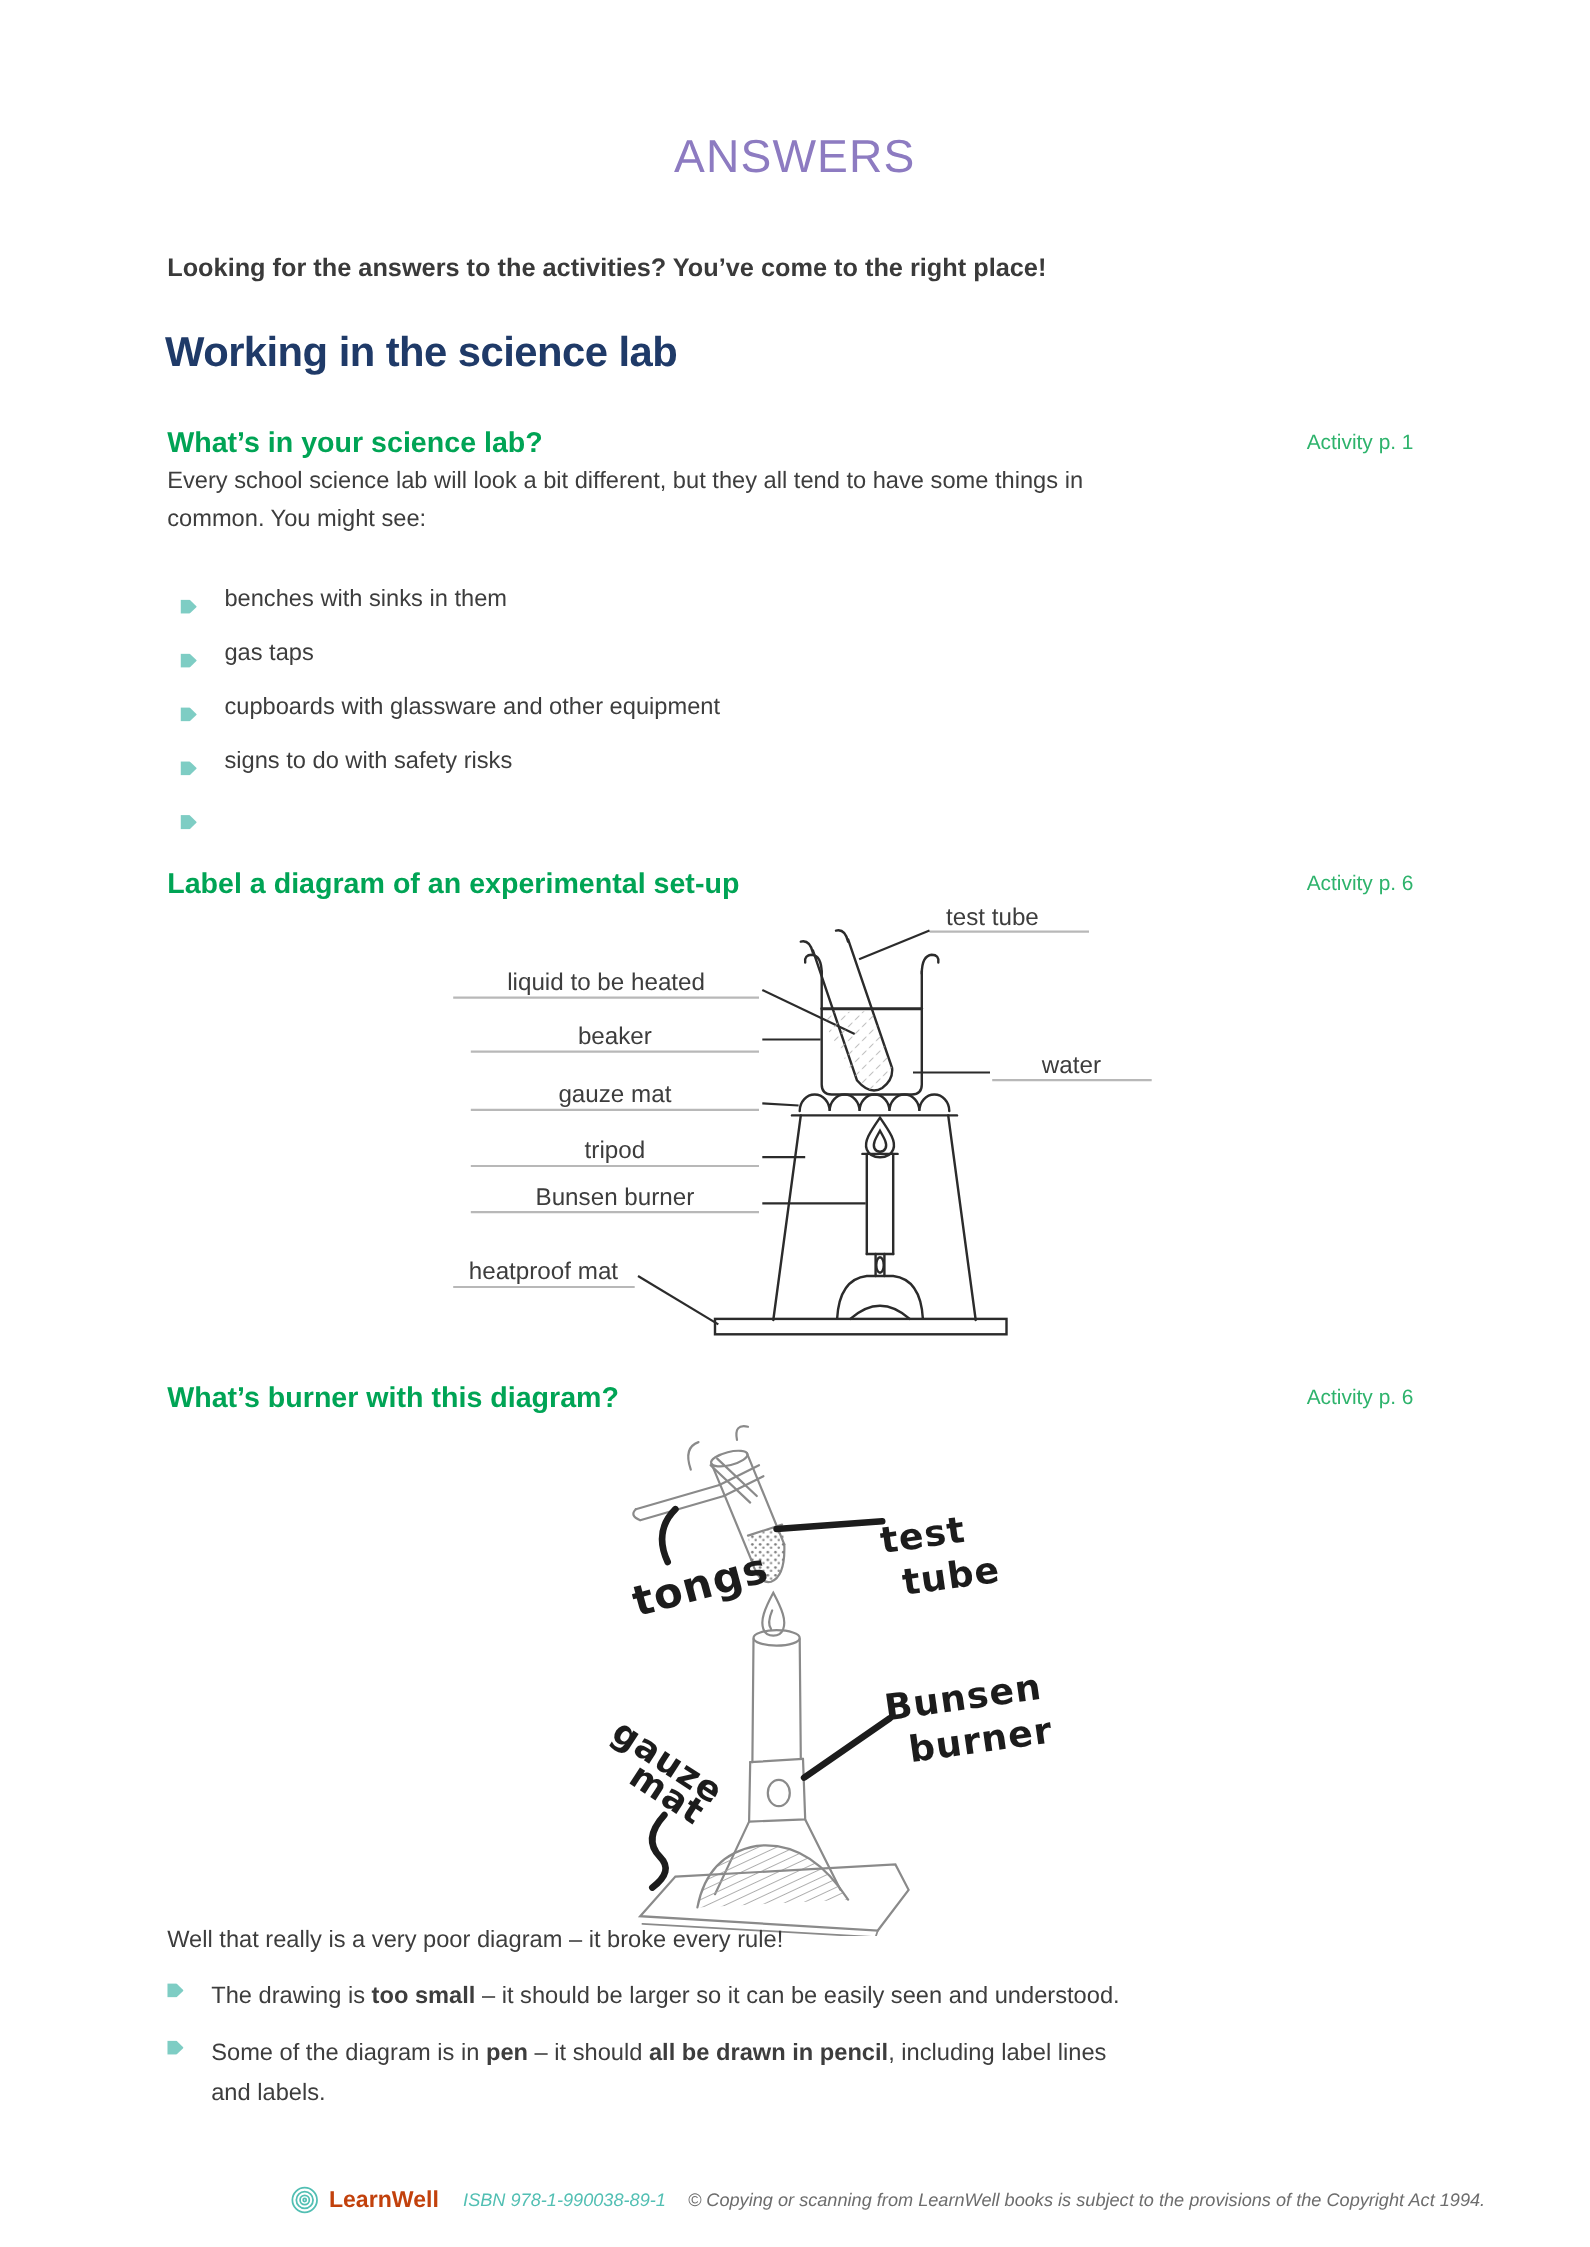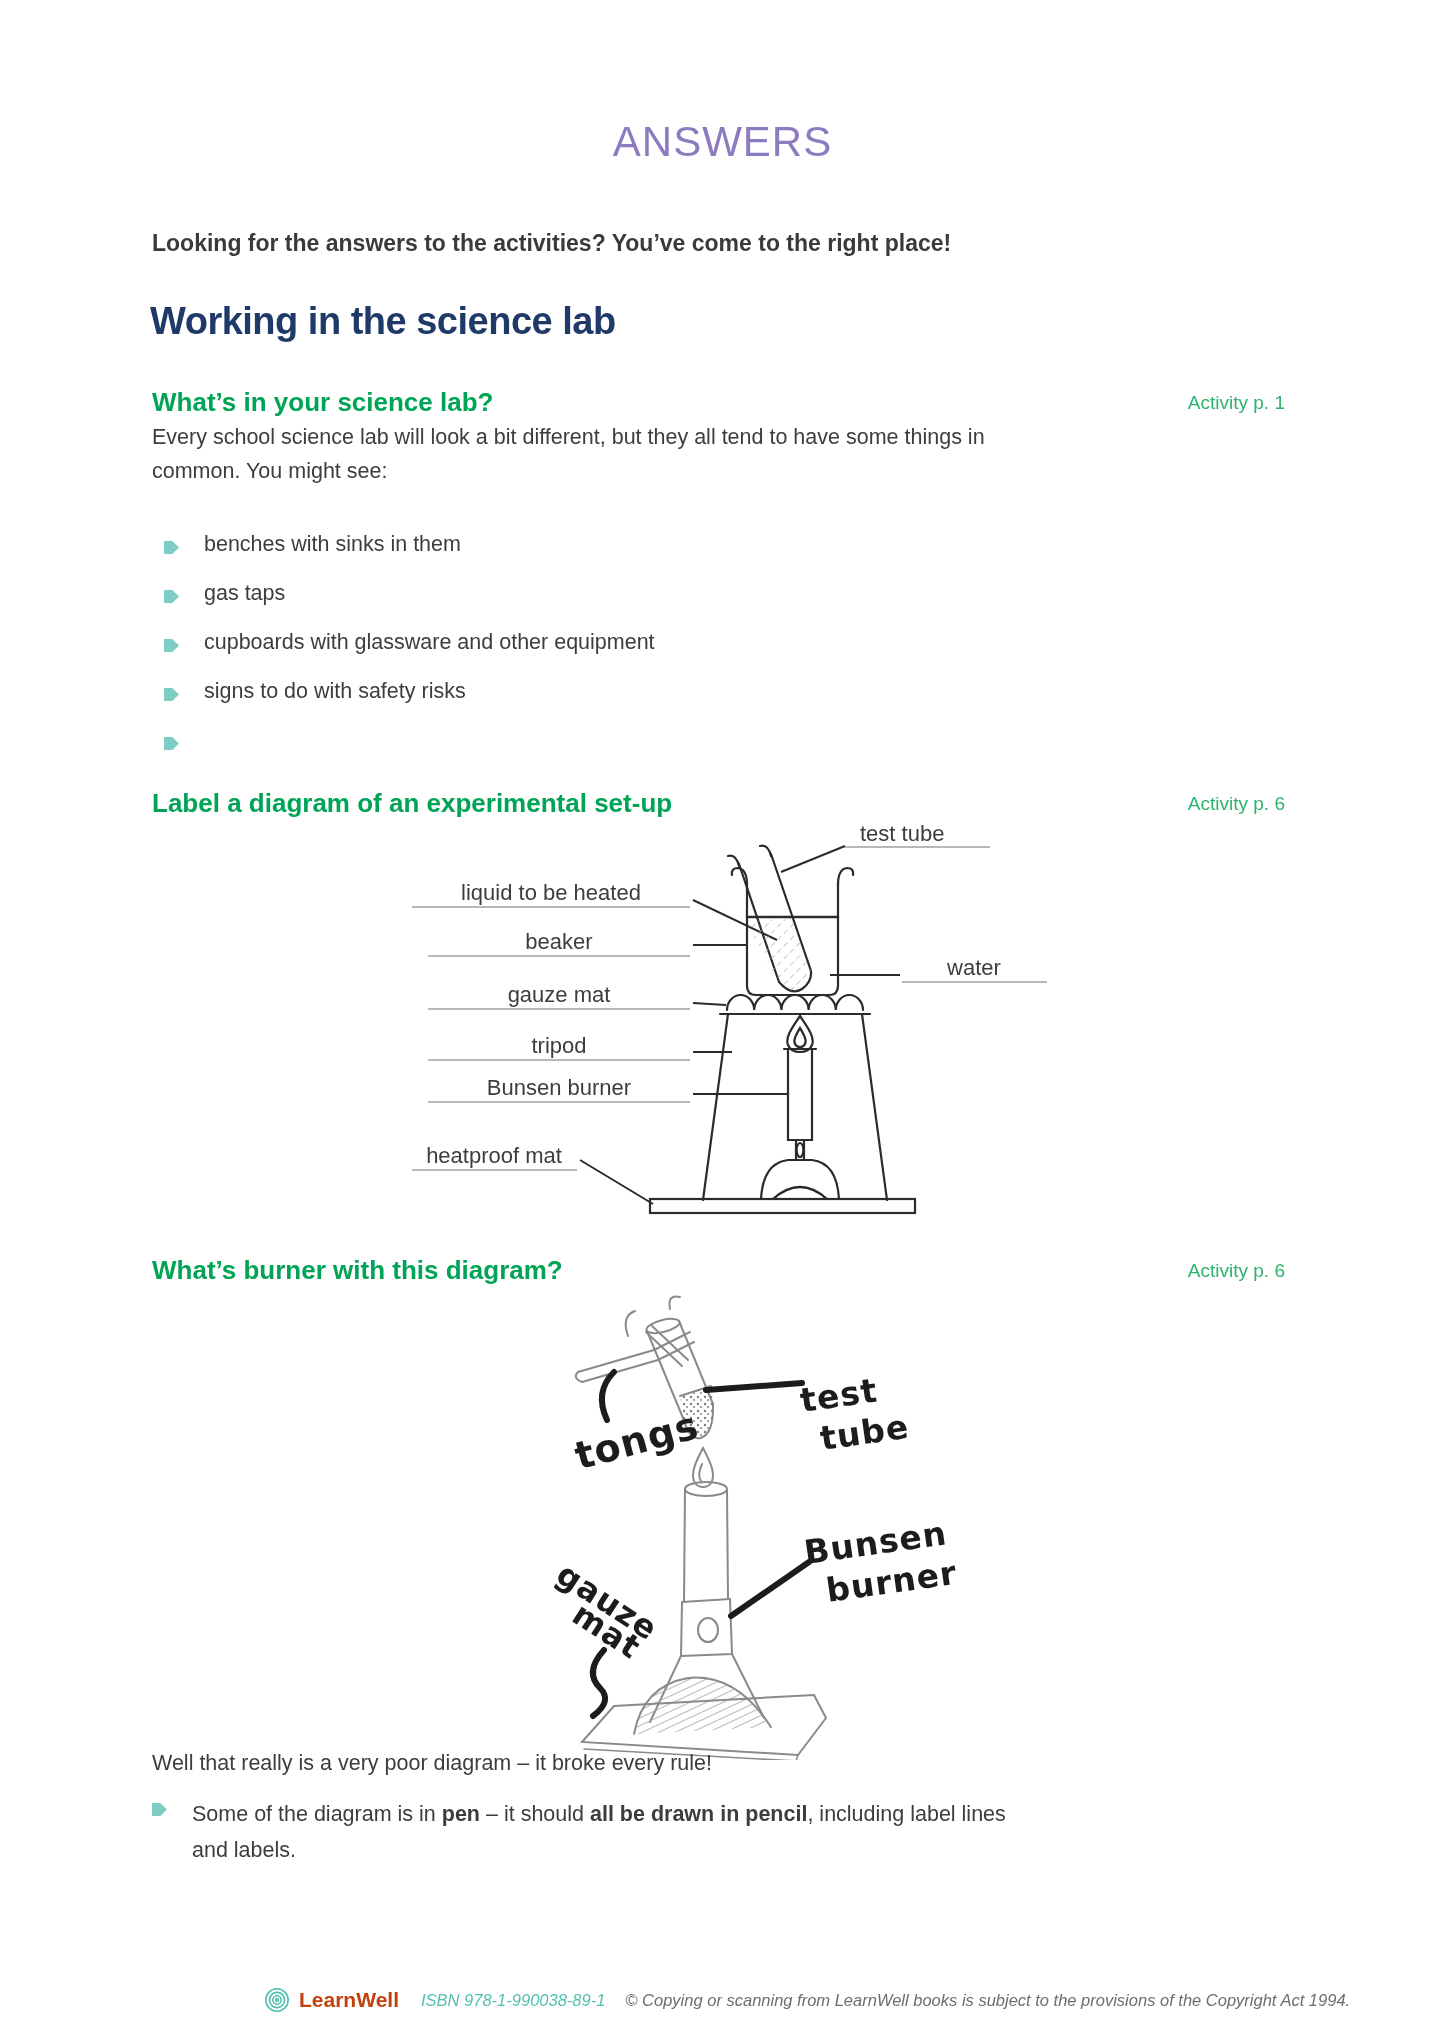--- a/index.html
+++ b/index.html
@@ -21,21 +21,21 @@
   }
   .h2{
     font-size:26px;font-weight:700;color:#00a455;
   }
   .activity{
     font-size:19px;color:#2eb36c;
   }
   .body-text{font-size:21.5px;line-height:34px;color:#3d3d3d;}
   #intro{top:420px;left:152px;width:1050px;}
   #lab-list{top:530px;left:152px;width:1100px;}
-  .li{display:flex;align-items:center;margin-bottom:21px;height:28px;padding-left:12px;}
+  .li{display:flex;align-items:flex-end;margin-bottom:21px;height:28px;padding-left:12px;}
   .blt{
     flex:0 0 15px;width:15px;height:13px;margin-top:7px;margin-right:25px;
     background:#7ecdc4;
     clip-path:polygon(0 0,55% 0,100% 50%,55% 100%,0 100%);
   }
   .li span{font-size:21.5px;line-height:28px;}
   #verdict{top:1746px;left:152px;width:1200px;}
   #wrong-list{top:1796px;left:152px;width:1220px;}
   .li2{display:flex;align-items:flex-start;margin-bottom:16px;}
   .li2 .txt{font-size:21.5px;line-height:36px;}
@@ -228,20 +228,24 @@
       <text class="hand" font-size="33" x="376" y="274" transform="rotate(-8 376 274)">Bunsen</text>
       <text class="hand" font-size="33" x="398" y="312" transform="rotate(-8 398 312)">burner</text>
       <text class="hand" font-size="32" x="124" y="290" transform="rotate(33 124 290)">gauze</text>
       <text class="hand" font-size="32" x="140" y="330" transform="rotate(33 140 330)">mat</text>
     </g>
   </svg>
 
   <div id="verdict" class="abs body-text">Well that really is a very poor diagram – it broke every rule!</div>
 
   <div id="wrong-list" class="abs">
+    <div class="li2">
+      <div class="blt"></div>
+      <div class="txt"><span>The drawing is </span><span style="font-weight: 700;">too small</span><span> – it should be larger so it can be easily seen and understood.</span></div>
+    </div>
     <div class="li2">
       <div class="blt"></div>
       <div class="txt"><span>Some of the diagram is in </span><span style="font-weight: 700;">pen</span><span> – it should </span><span style="font-weight: 700;">all be drawn in pencil</span><span>, including label lines</span><br><span>and labels.</span></div>
     </div>
   </div>
 
   <div id="footer" class="abs">
     <svg width="28" height="28" viewBox="0 0 28 28">
       <g fill="none" stroke="#52bfb3" stroke-width="1.6">
         <circle cx="14" cy="14" r="11.2"></circle>

